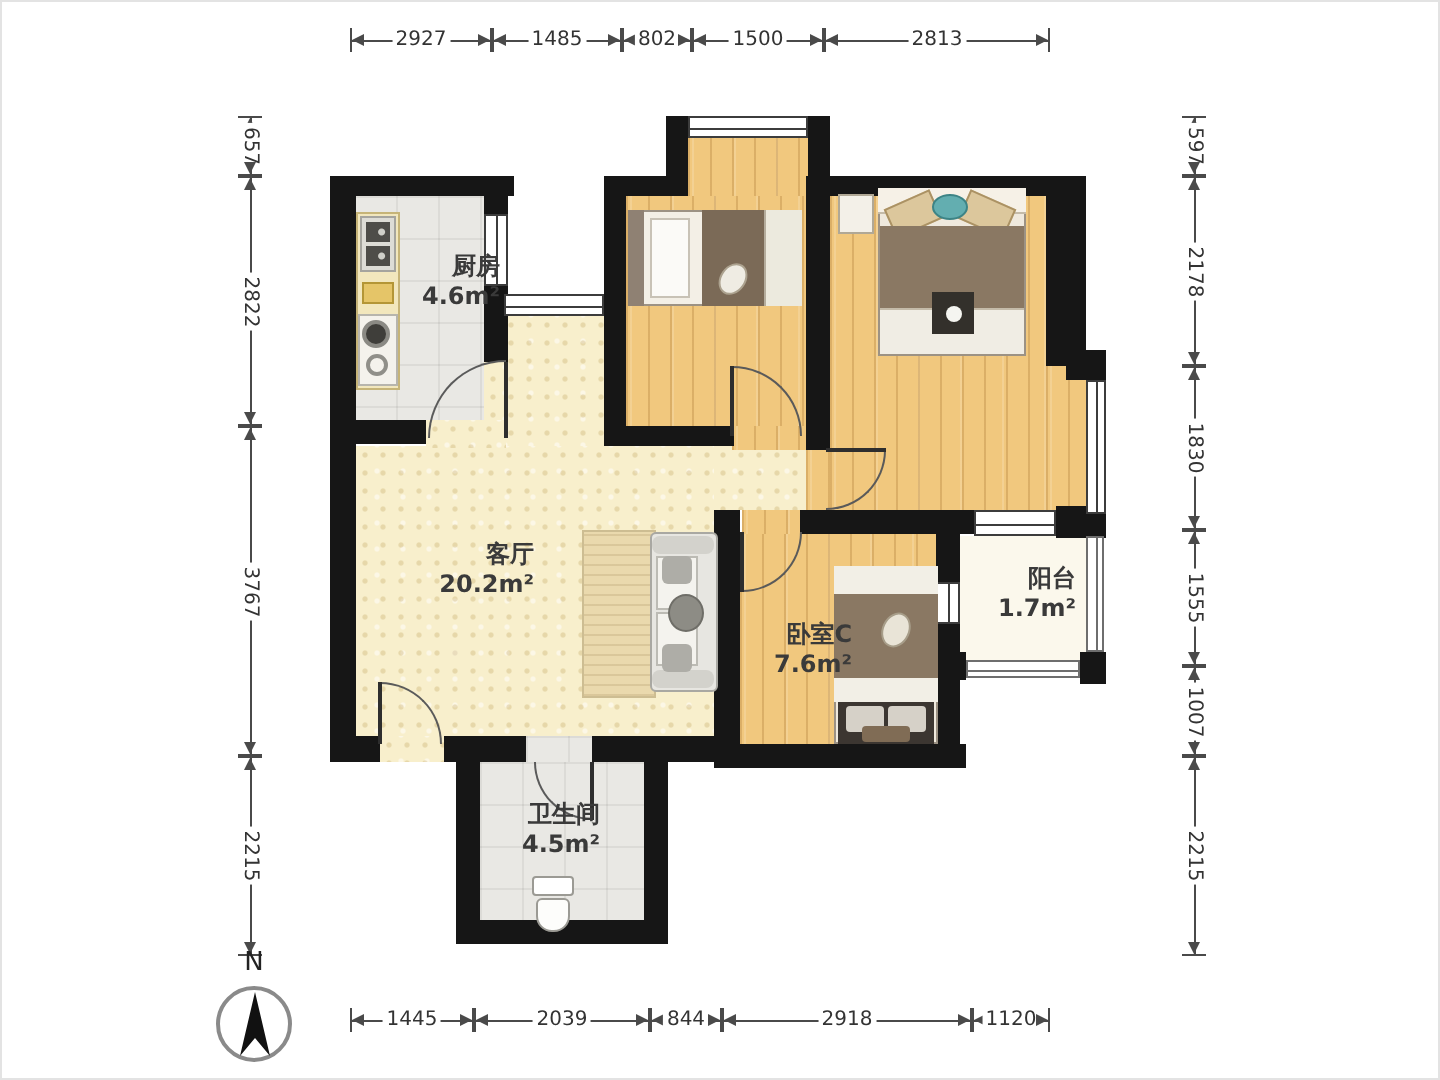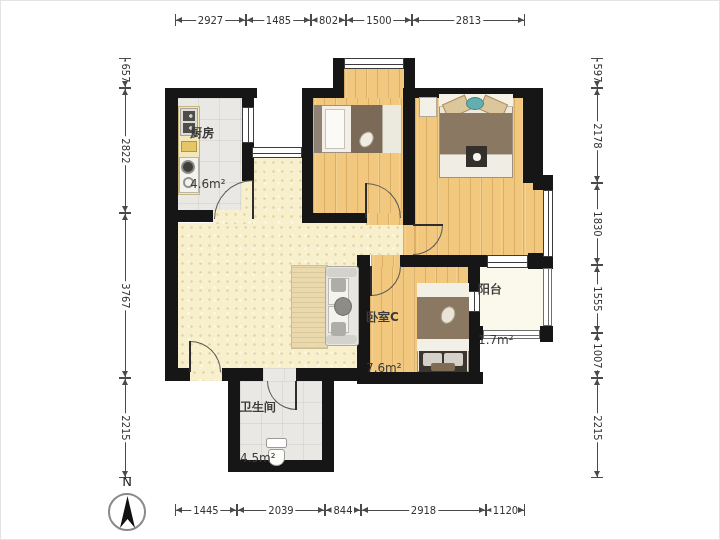--- a/index.html
+++ b/index.html
@@ -28,23 +28,23 @@
   .win-thin{border-color:#6e6e6e;}
   .win-thin.win-h::after,.win-thin.win-v::after{background:#6e6e6e;}
   
   .arc{position:absolute;box-sizing:border-box;}
   .arc-tr{border-top:1px solid #5a5a5a;border-right:1px solid #5a5a5a;border-top-right-radius:100%;}
   .arc-tl{border-top:1px solid #5a5a5a;border-left:1px solid #5a5a5a;border-top-left-radius:100%;}
   .arc-br{border-bottom:1px solid #5a5a5a;border-right:1px solid #5a5a5a;border-bottom-right-radius:100%;}
   .arc-bl{border-bottom:1px solid #5a5a5a;border-left:1px solid #5a5a5a;border-bottom-left-radius:100%;}
   .leaf{position:absolute;background:#2e2e2e;}
   
-  .room-label{position:absolute;text-align:left;color:#3a3a3a;line-height:15px;}
+  .room-label{position:absolute;text-align:right;color:#3a3a3a;line-height:15px;}
   .room-name{font-size:12px;font-weight:600;}
-  .room-area{font-size:12px;font-weight:400;margin-top:36px;}
+  .room-area{font-size:12px;font-weight:700;}
   
   .dim{position:absolute;}
   .dim-h{height:12px;background-image:linear-gradient(#4a4a4a,#4a4a4a),linear-gradient(#4a4a4a,#4a4a4a),linear-gradient(#4a4a4a,#4a4a4a);
     background-size:100% 1px,1px 100%,1px 100%;background-position:0 center,0 0,100% 0;background-repeat:no-repeat;}
   .dim-h::before{content:"";position:absolute;left:1px;top:50%;margin-top:-3px;width:0;height:0;
     border-top:3px solid transparent;border-bottom:3px solid transparent;border-right:6px solid #4a4a4a;}
   .dim-h::after{content:"";position:absolute;right:1px;top:50%;margin-top:-3px;width:0;height:0;
     border-top:3px solid transparent;border-bottom:3px solid transparent;border-left:6px solid #4a4a4a;}
   .dim-v{width:12px;background-image:linear-gradient(#4a4a4a,#4a4a4a),linear-gradient(#4a4a4a,#4a4a4a),linear-gradient(#4a4a4a,#4a4a4a);
     background-size:1px 100%,100% 1px,100% 1px;background-position:center 0,0 0,0 100%;background-repeat:no-repeat;}
@@ -182,20 +182,24 @@
   <div class="fur" style="left:331px;top:322px;width:15px;height:14px;background:#aeada7;border-radius:3px"></div>
   <div class="fur" style="left:334px;top:297px;width:18px;height:19px;background:#8d8c85;border:1px solid #6f6e68;border-radius:50%"></div>
 
   <div class="fur" style="left:266px;top:438px;width:21px;height:10px;background:#ffffff;border:1px solid #9b9a94;border-radius:2px"></div>
   <div class="fur" style="left:268px;top:449px;width:17px;height:17px;background:#fdfdfb;border:1px solid #9b9a94;border-radius:3px 3px 8px 8px"></div>
 
   <div class="room-label" style="left:190px;top:126px;width:60px">
     <div class="room-name">厨房</div>
     <div class="room-area">4.6m²</div>
   </div>
+  <div class="room-label" style="left:205px;top:270px;width:62px">
+    <div class="room-name">客厅</div>
+    <div class="room-area">20.2m²</div>
+  </div>
   <div class="room-label" style="left:366px;top:310px;width:60px">
     <div class="room-name">卧室C</div>
     <div class="room-area">7.6m²</div>
   </div>
   <div class="room-label" style="left:478px;top:282px;width:60px">
     <div class="room-name">阳台</div>
     <div class="room-area">1.7m²</div>
   </div>
   <div class="room-label" style="left:240px;top:400px;width:60px">
     <div class="room-name">卫生间</div>

